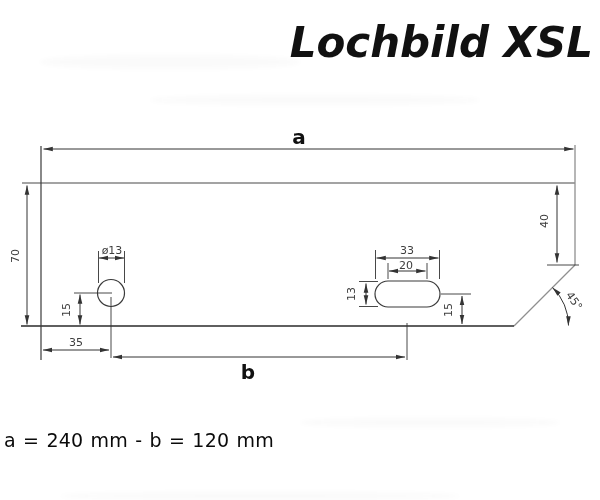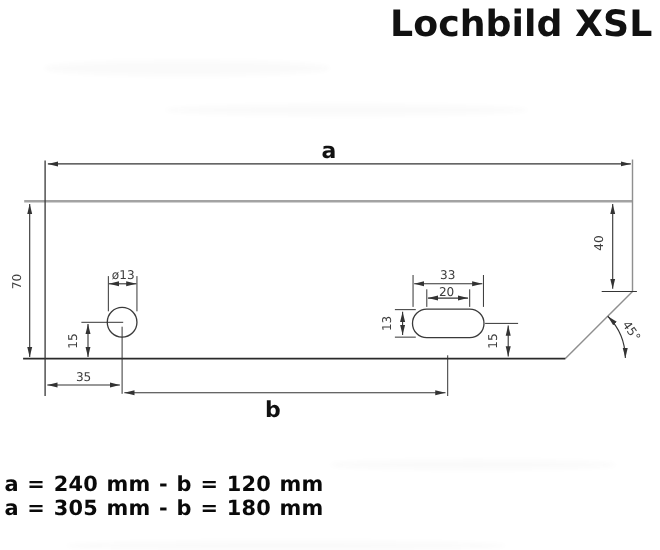--- a/index.html
+++ b/index.html
@@ -1,26 +1,26 @@
 <!DOCTYPE html>
 <html><head>
 <meta charset="utf-8">
 <style>
   html,body{margin:0;padding:0;}
   body{
     width:600px;height:500px;position:relative;background:#ffffff;
     font-family:"DejaVu Sans","Liberation Sans",sans-serif;overflow:hidden;
   }
   .title{
-    position:absolute;top:2px;right:7px;
-    font-size:33px;font-weight:bold;color:#111;letter-spacing:0px;white-space:nowrap;
+    position:absolute;top:18px;right:7px;
+    font-size:42px;font-weight:bold;color:#111;letter-spacing:0px;white-space:nowrap;font-style:italic;
   }
   .sizes{
     position:absolute;left:4px;top:429px;
-    font-size:19px;font-weight:bold;color:#0a0a0a;line-height:22.3px;
+    font-size:19px;font-weight:normal;color:#0a0a0a;line-height:22.3px;
     letter-spacing:0.2px;word-spacing:1px;white-space:nowrap;
   }
   svg.drawing{position:absolute;left:0;top:0;}
   svg.drawing text{font-family:"DejaVu Sans","Liberation Sans",sans-serif;font-size:11px;fill:#3d3d3d;}
   svg.drawing text.big{font-size:20px;font-weight:bold;fill:#111;}
   .noise{position:absolute;background:rgba(60,60,60,0.025);filter:blur(2px);border-radius:50%;}
 </style>
 </head>
 <body>
 
@@ -119,14 +119,13 @@
   </g>
 
   <g stroke="#333" stroke-width="1" fill="none">
     <path d="M568.5,325.5 A54.5,54.5 0 0 0 552.5,287.5" marker-start="url(#ah)" marker-end="url(#ah)"></path>
     <text x="571" y="303" text-anchor="middle" transform="rotate(55 571 303)" stroke="none">45°</text>
   </g>
 </svg>
 
 <div class="sizes">
   <div>a = 240 mm - b = 120 mm</div>
-  <div>a = 305 mm - b = 180 mm</div>
 </div>
 
 </body></html>

